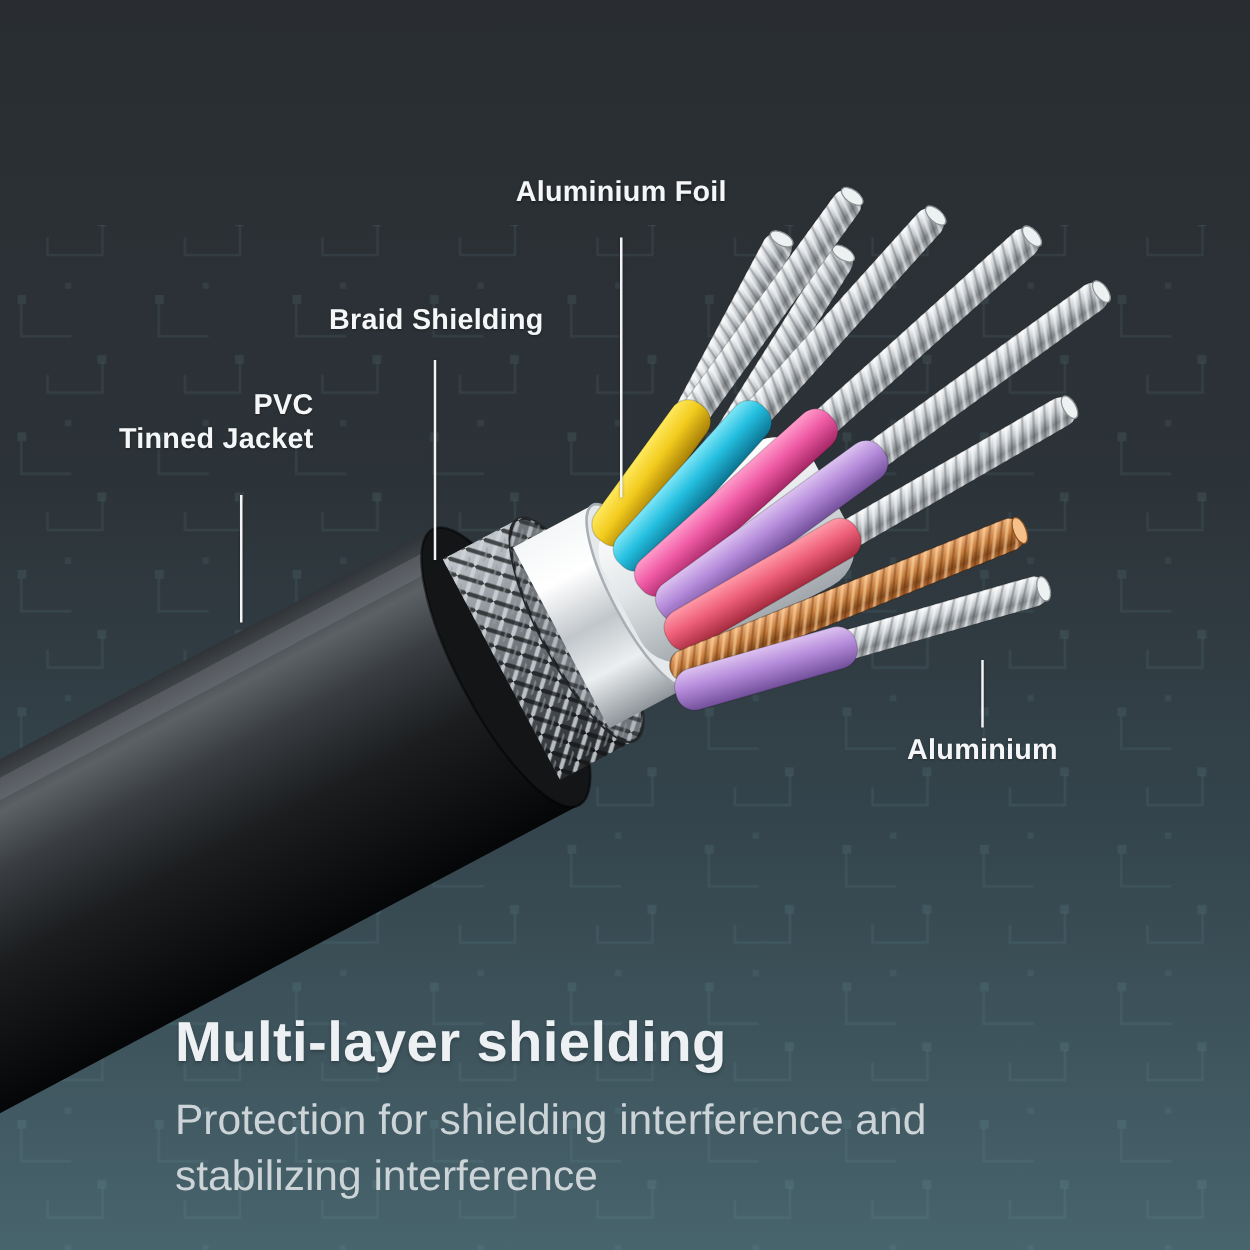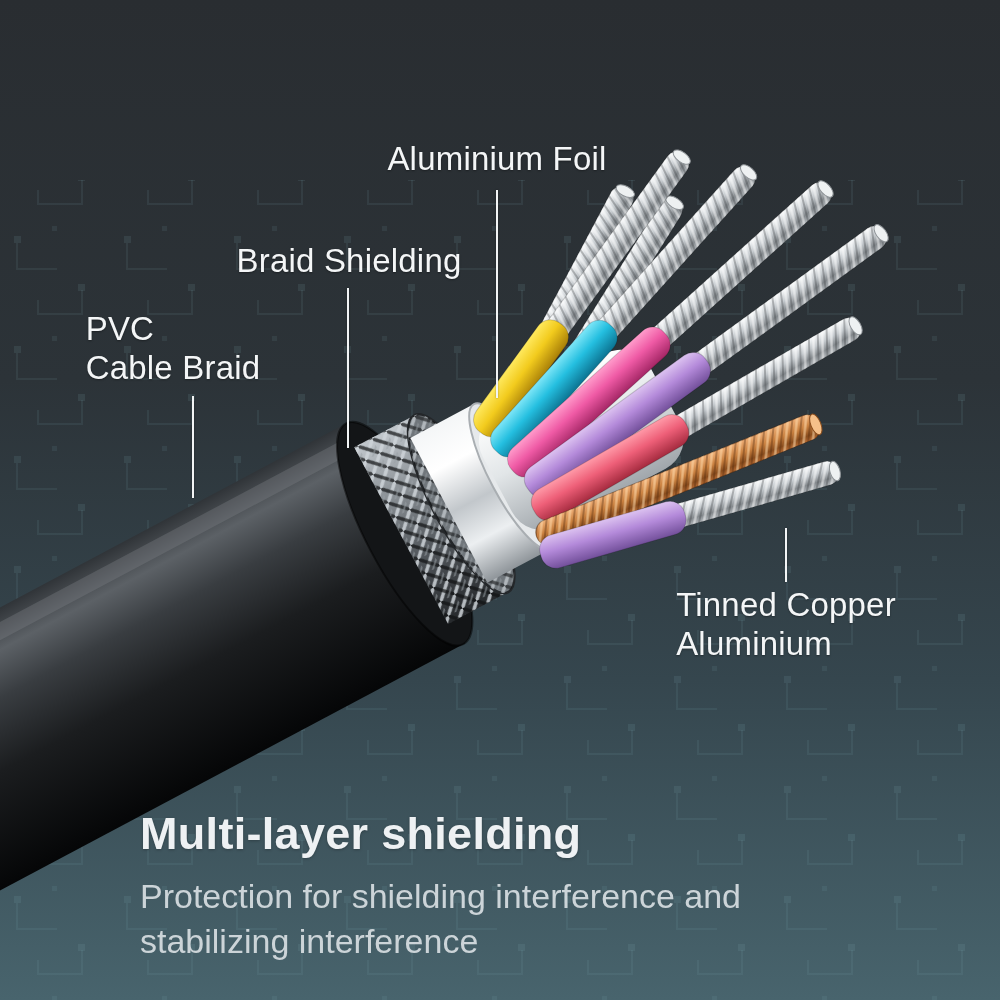--- a/index.html
+++ b/index.html
@@ -3,22 +3,22 @@
 <meta charset="utf-8">
 <style>
   html,body{margin:0;padding:0;background:#202428;}
   .stage{
     position:relative;width:1000px;height:1000px;overflow:hidden;
     font-family:"Liberation Sans", sans-serif;
     background:linear-gradient(180deg,#292d31 0%,#2c3338 38%,#35464e 68%,#48646d 100%);
   }
   .stage svg.scene{position:absolute;left:0;top:0;width:1000px;height:1000px;display:block;}
   .callout{
-    position:absolute;color:#f4f6f7;font-size:33px;font-weight:400;
-    letter-spacing:.2px;text-align:left;transform:translateX(-50%);
+    position:absolute;color:#f4f6f7;font-size:23px;font-weight:700;
+    letter-spacing:.2px;text-align:right;transform:translateX(-50%);
     line-height:1.18;white-space:nowrap;text-shadow:0 1px 2px rgba(0,0,0,.35);
   }
   .leader{
     position:absolute;width:2px;background:#f2f4f5;box-shadow:0 0 2px rgba(0,0,0,.4);
   }
   .caption{position:absolute;left:120px;top:808px;margin-left:20px;}
   .caption .title{
     color:#eef1f3;font-size:45px;font-weight:bold;letter-spacing:.3px;
     text-shadow:0 1px 3px rgba(0,0,0,.25);
   }
@@ -214,25 +214,24 @@
   <div class="leader" style="left:347px;top:288px;height:160px;"></div>
   <div class="leader" style="left:192px;top:396px;height:102px;"></div>
   <div class="leader" style="left:785px;top:528px;height:54px;"></div>
 
   <div class="callout" style="left:497px;top:140px;">Aluminium Foil</div>
 
   <div class="callout" style="left:349px;top:242px;">Braid Shielding</div>
 
   <div class="callout" style="left:173px;top:310px;">
     <div>PVC</div>
-    <div>Cable Braid</div>
+    <div>Tinned Jacket</div>
   </div>
 
   <div class="callout" style="left:786px;top:586px;">
-    <div>Tinned Copper</div>
     <div>Aluminium</div>
   </div>
 
   <div class="caption">
     <div class="title">Multi-layer shielding</div>
     <div class="body">
       <div>Protection for shielding interference and</div>
       <div>stabilizing interference</div>
     </div>
   </div>

